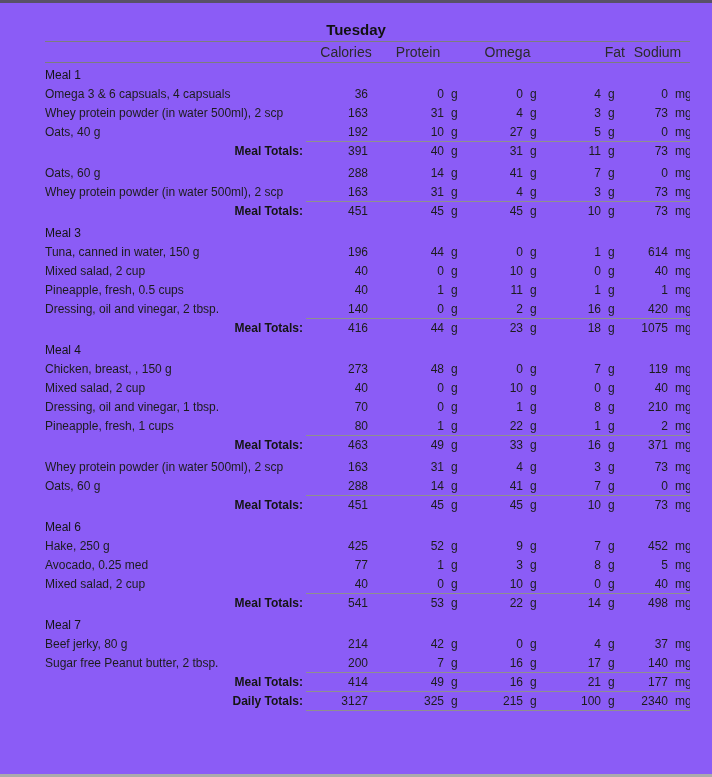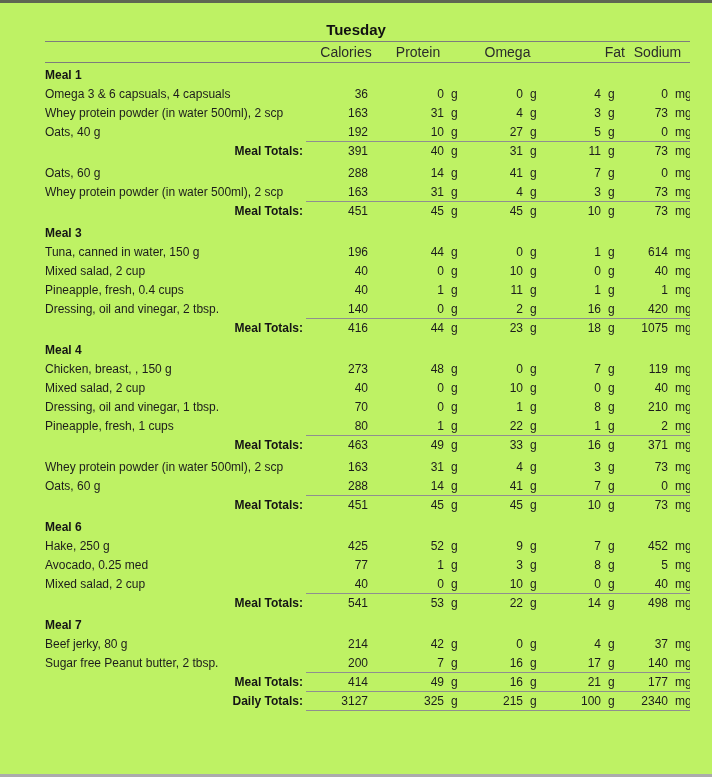--- a/index.html
+++ b/index.html
@@ -1,20 +1,20 @@
 <!DOCTYPE html>
 <html><head>
 <meta charset="utf-8">
 <style>
   html, body { margin: 0; padding: 0; background: #e8e8e8; }
   .sheet {
     position: relative;
     width: 712px;
     height: 777px;
-    background: #bef264;
+    background: #8b5cf6;
     overflow: hidden;
     font-family: "Liberation Sans", "DejaVu Sans", sans-serif;
     color: #1c1c1c;
   }
   .edge-top {
     position: absolute; top: 0; left: 0; right: 0; height: 3px;
     background: #4f4f4f; opacity: .85;
   }
   .edge-bottom {
     position: absolute; bottom: 0; left: 0; right: 0; height: 3px;
@@ -40,21 +40,21 @@
   .hdr-cal { grid-column: 2; text-align: center; position: relative; left: 9px; }
   .hdr-pro { grid-column: 3 / span 2; text-align: center; }
   .hdr-car { grid-column: 5 / span 2; text-align: center; }
   .hdr-fat { grid-column: 7 / span 2; text-align: right; }
   .hdr-sod { grid-column: 9 / span 2; text-align: center; }
   .cell { overflow: hidden; white-space: nowrap; }
   .name { text-align: left; }
   .num { text-align: right; }
   .unit { text-align: left; padding-left: 7px; }
   .meal-section { margin-top: 3px; }
-  .meal-name { font-weight: bold; color: #151515; }
+  .meal-name { font-weight: normal; color: #151515; }
   .totals-label { font-weight: bold; text-align: right; padding-right: 3px; color: #151515; }
   .line-below .b { border-bottom: 1px solid #8f8f8f; }
 </style>
 </head>
 <body>
 
 <div class="sheet">
   <div class="edge-top"></div>
 
   <div class="page-title">Tuesday</div>
@@ -187,21 +187,21 @@
             <div class="cell num b">0</div>
             <div class="cell unit b">g</div>
             <div class="cell num b">10</div>
             <div class="cell unit b">g</div>
             <div class="cell num b">0</div>
             <div class="cell unit b">g</div>
             <div class="cell num b">40</div>
             <div class="cell unit b">mg</div>
           </div>
           <div class="grid row item-row">
-            <div class="cell name">Pineapple, fresh, 0.4 cups</div>
+            <div class="cell name">Pineapple, fresh, 0.5 cups</div>
             <div class="cell num b">40</div>
             <div class="cell num b">1</div>
             <div class="cell unit b">g</div>
             <div class="cell num b">11</div>
             <div class="cell unit b">g</div>
             <div class="cell num b">1</div>
             <div class="cell unit b">g</div>
             <div class="cell num b">1</div>
             <div class="cell unit b">mg</div>
           </div>

